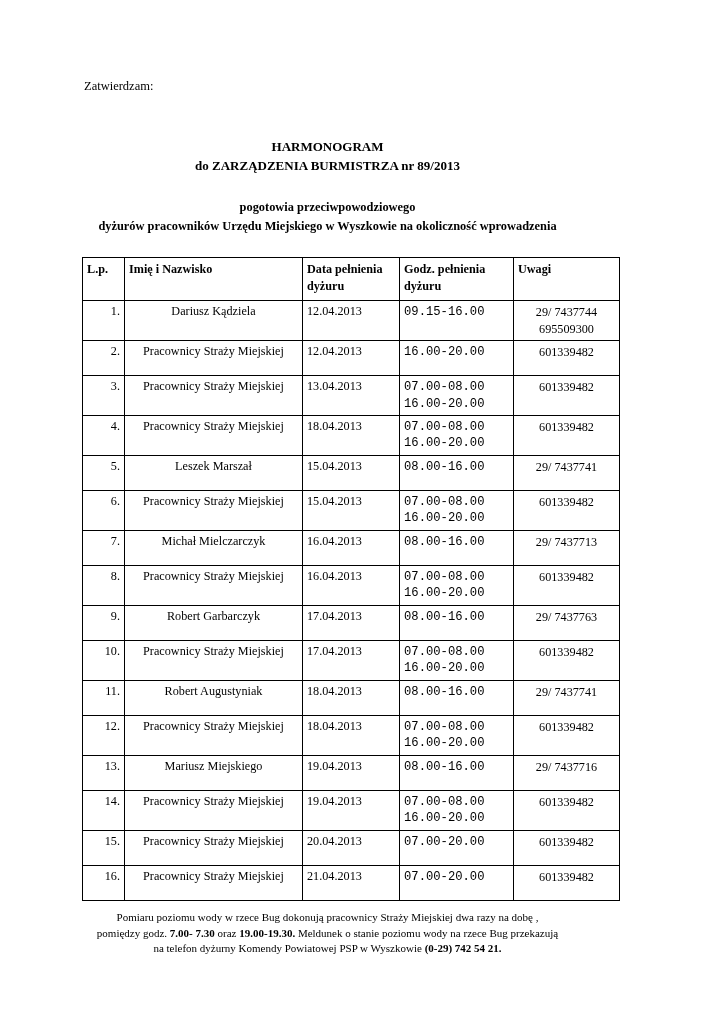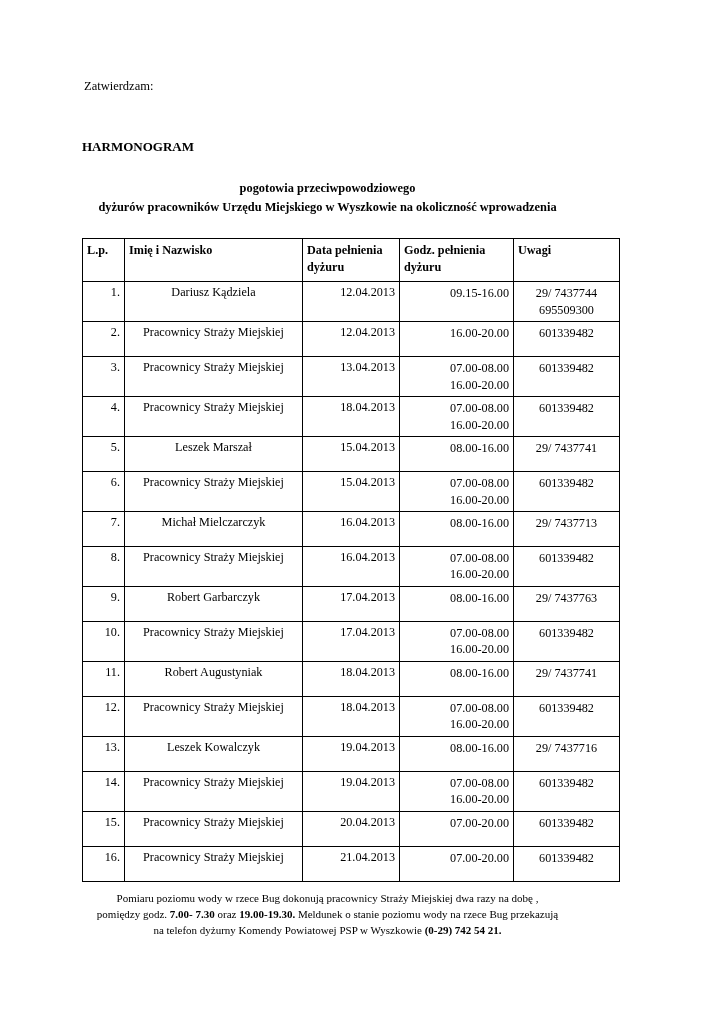--- a/index.html
+++ b/index.html
@@ -21,21 +21,21 @@
     box-sizing: border-box;
     padding: 78px 82px 0 82px;
     position: relative;
   }
   .approve {
     font-size: 12.5px;
     margin: 0 0 0 2px;
     line-height: 1.3;
   }
   .title-block {
-    text-align: left;
+    text-align: center;
     margin-top: 44px;
   }
   .title-line {
     font-weight: bold;
     font-size: 13px;
     line-height: 1.45;
   }
   .subtitle-block {
     text-align: center;
     margin-top: 22px;
@@ -69,26 +69,27 @@
   .col-hours { width: 114px; }
   .col-notes { width: 106px; }
   td.lp {
     text-align: right;
     padding-right: 6px;
   }
   td.name {
     text-align: center;
   }
   td.date {
-    text-align: right;
+    text-align: left;
   }
   td.hours {
-    text-align: right;
+    text-align: left;
     white-space: pre-line;
     line-height: 1.35;
+    font-family: Liberation Mono, monospace;
   }
   td.notes {
     text-align: center;
     white-space: pre-line;
     line-height: 1.35;
   }
   tr.tall td { height: 28px; }
   .footer {
     margin-top: 9px;
     text-align: center;
@@ -100,20 +101,21 @@
 </style>
 </head>
 <body>
 
 <div class="page">
 
   <div class="approve">Zatwierdzam:</div>
 
   <div class="title-block">
     <div class="title-line">HARMONOGRAM</div>
+    <div class="title-line">do ZARZĄDZENIA BURMISTRZA nr  89/2013</div>
   </div>
 
   <div class="subtitle-block">
     <div>pogotowia przeciwpowodziowego</div>
     <div>dyżurów pracowników Urzędu Miejskiego w Wyszkowie na okoliczność wprowadzenia</div>
   </div>
 
   <table class="schedule">
     <colgroup>
       <col class="col-lp">
@@ -218,21 +220,21 @@
       <tr>
         <td class="lp">12.</td>
         <td class="name">Pracownicy Straży Miejskiej</td>
         <td class="date">18.04.2013</td>
         <td class="hours">07.00-08.00
 16.00-20.00</td>
         <td class="notes">601339482</td>
       </tr>
       <tr class="tall">
         <td class="lp">13.</td>
-        <td class="name">Leszek Kowalczyk</td>
+        <td class="name">Mariusz Miejskiego</td>
         <td class="date">19.04.2013</td>
         <td class="hours">08.00-16.00</td>
         <td class="notes">29/ 7437716</td>
       </tr>
       <tr>
         <td class="lp">14.</td>
         <td class="name">Pracownicy Straży Miejskiej</td>
         <td class="date">19.04.2013</td>
         <td class="hours">07.00-08.00
 16.00-20.00</td>

